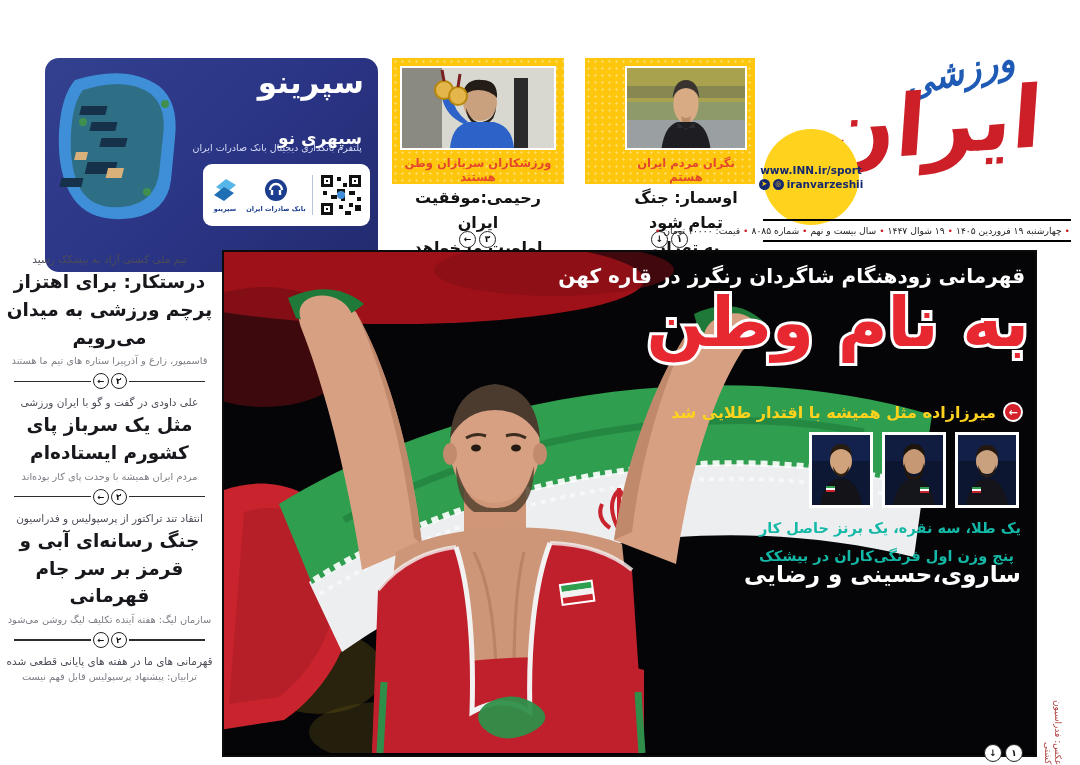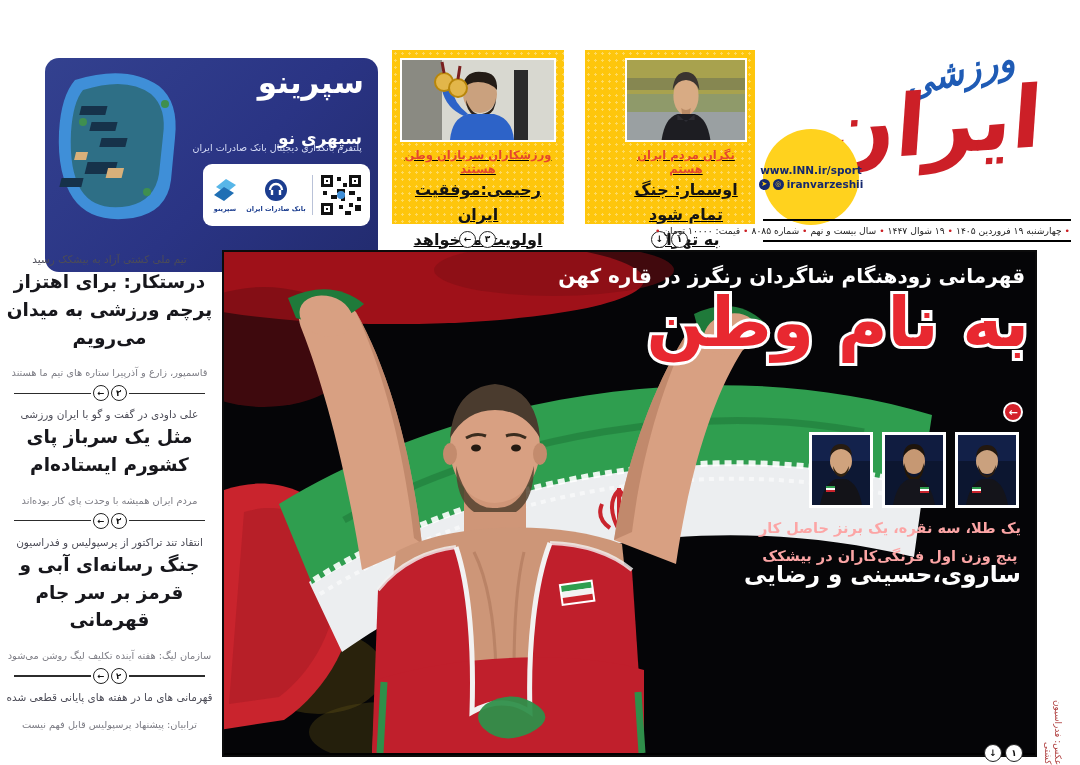--- a/index.html
+++ b/index.html
@@ -14,23 +14,23 @@
   .ad-office{left:2px;top:2px;}
   .ad-logo{right:14px;top:6px;font-size:31px;font-weight:bold;color:#fff;direction:rtl;letter-spacing:1px;}
   .ad-brand{right:16px;top:70px;font-size:17px;font-weight:bold;color:#fff;direction:rtl;}
   .ad-tagline{right:16px;top:84px;font-size:9.5px;color:#d9dff8;direction:rtl;}
   .ad-card{left:158px;top:106px;width:167px;height:62px;background:#fff;border-radius:9px;
            display:flex;align-items:center;justify-content:space-between;padding:4px 7px;box-sizing:border-box;}
   .ad-card .blk{display:flex;flex-direction:column;align-items:center;gap:2px;}
   .ad-card .tiny{font-size:6.5px;color:#1b3d8f;font-weight:bold;direction:rtl;white-space:nowrap;}
   .ad-vline{width:1px;height:40px;background:#b9c2d8;}
   
-  .promo{top:50px;height:174px;background:#fec60c;
+  .promo{top:58px;height:126px;background:#fec60c;
      background-image:radial-gradient(rgba(255,255,255,.35) 1px,transparent 1.4px);
-     background-size:7px 7px;padding:8px 8px 0;box-sizing:border-box;text-decoration:underline;}
+     background-size:7px 7px;padding:8px 8px 0;box-sizing:border-box;}
   .promo-photo{width:100%;height:84px;border:2px solid #fff;box-sizing:border-box;display:block;}
   .promo-kicker{margin-top:6px;text-align:center;font-size:11.5px;font-weight:bold;color:#e5472d;direction:rtl;}
   .promo-title{margin-top:2px;text-align:center;font-size:16px;font-weight:800;color:#141414;
                direction:rtl;line-height:1.55;}
   .pager{display:flex;gap:3px;direction:ltr;}
   .pg{width:15px;height:15px;border:1.4px solid #222;border-radius:50%;background:#fff;
       display:flex;align-items:center;justify-content:center;font-size:9px;font-weight:bold;color:#111;line-height:1;}
   
   .masthead{left:763px;top:55px;width:312px;height:190px;}
   .mh-sub{right:60px;top:-4px;font-size:36px;font-weight:bold;font-style:italic;color:#1f5bb5;
@@ -44,38 +44,38 @@
   .mini-ic{width:11px;height:11px;border-radius:50%;background:#14286e;color:#ffd21e;font-size:7px;
            display:flex;align-items:center;justify-content:center;line-height:1;}
   .badge .handle{font-size:10.5px;font-weight:bold;color:#14286e;}
   .dateline{left:0;right:4px;top:164px;border-top:2px solid #000;border-bottom:2px solid #000;
             padding:4px 1px;font-size:9.2px;font-weight:normal;color:#222;direction:rtl;text-align:center;white-space:nowrap;}
   .dot{color:#cc2025;}
   
   .sidebar{left:6px;top:253px;width:207px;direction:rtl;text-align:center;}
   .s-top{font-size:10.5px;color:#4c4c57;margin-bottom:3px;}
   .s-title{font-size:18.5px;font-weight:bold;color:#17171c;line-height:1.5;}
-  .s-bottom{font-size:9.8px;color:#7c7c84;margin-top:16px;}
+  .s-bottom{font-size:9.8px;color:#7c7c84;margin-top:4px;}
   .sdiv{display:flex;align-items:center;justify-content:center;gap:2px;margin:7px 8px;direction:ltr;}
   .sdiv::before,.sdiv::after{content:"";flex:1;height:1.2px;background:#2c2c2c;}
   .sdiv .pg{width:14px;height:14px;font-size:8.5px;}
   
   .hero{left:222px;top:250px;width:815px;height:507px;background:#000;border:2px solid #0b0b0b;box-sizing:border-box;}
   .hero svg.photo{position:absolute;left:0;top:0;}
   .h-kicker{right:10px;top:12px;font-size:20px;font-weight:bold;color:#fff;direction:rtl;}
   .h-headline{right:6px;top:28px;font-size:68px;font-weight:900;color:#e82830;direction:rtl;line-height:1.25;
       -webkit-text-stroke:6px #fff;paint-order:stroke fill;
       text-shadow:0 0 2px #fff;}
   .h-sub{right:12px;top:150px;display:flex;direction:rtl;align-items:center;gap:7px;}
   .h-sub .arr{width:20px;height:20px;border-radius:50%;background:#d3202a;border:2px solid #fff;color:#fff;
       font-size:11px;font-weight:bold;display:flex;align-items:center;justify-content:center;box-sizing:border-box;}
   .h-sub .txt{font-size:16px;font-weight:bold;color:#ffd21e;}
   .ports{right:16px;top:180px;display:flex;flex-direction:row-reverse;gap:9px;}
   .port{width:64px;height:76px;border:3px solid #fff;box-sizing:border-box;background:#0d1830;}
-  .cap-y{right:14px;top:263px;font-size:14.5px;font-weight:bold;color:#fca5a5;direction:rtl;text-align:center;line-height:1.9;}
+  .cap-y{right:14px;top:263px;font-size:14.5px;font-weight:bold;color:#14b8a6;direction:rtl;text-align:left;line-height:1.9;}
   .cap-w{right:14px;top:305px;font-size:23px;font-weight:bold;color:#fff;direction:rtl;text-align:center;line-height:1.5;}
   
   .credit{left:1043px;top:686px;writing-mode:vertical-rl;font-size:9px;color:#b04040;direction:rtl;}
   .hero-pager{left:984px;top:744px;}
   .hero-pager .pg{width:16px;height:16px;}
 </style>
 </head>
 <body>
 
 <div class="abs ad">
@@ -331,20 +331,21 @@
       <rect x="338" y="332" width="30" height="6" fill="#2f9e4f"></rect>
       <rect x="338" y="338" width="30" height="6" fill="#f2f2f2"></rect>
       <rect x="338" y="344" width="30" height="6" fill="#c9242d"></rect>
     </g>
   </svg>
 
   <div class="abs h-kicker">قهرمانی زودهنگام شاگردان رنگرز در قاره کهن</div>
   <div class="abs h-headline">به نام وطن</div>
   <div class="abs h-sub">
     <span class="arr">←</span>
+    <span class="txt">میرزازاده مثل همیشه با اقتدار طلایی شد</span>
   </div>
 
   <div class="abs ports">
     <svg class="port" viewBox="0 0 58 70">
       <rect width="58" height="70" fill="#0c1630"></rect>
       <rect width="58" height="26" fill="#122048"></rect>
       <ellipse cx="29" cy="26" rx="11" ry="13" fill="#caa17e"></ellipse>
       <path d="M18,22 Q19,10 29,10 Q39,10 40,22 Q35,15 29,15 Q23,15 18,22 Z" fill="#23180f"></path>
       <path d="M20,30 Q24,41 29,40 Q34,41 38,30 Q38,41 29,43 Q20,41 20,30 Z" fill="#2a1d12"></path>
       <path d="M8,70 Q12,48 24,44 L34,44 Q46,48 50,70 Z" fill="#14141a"></path>

